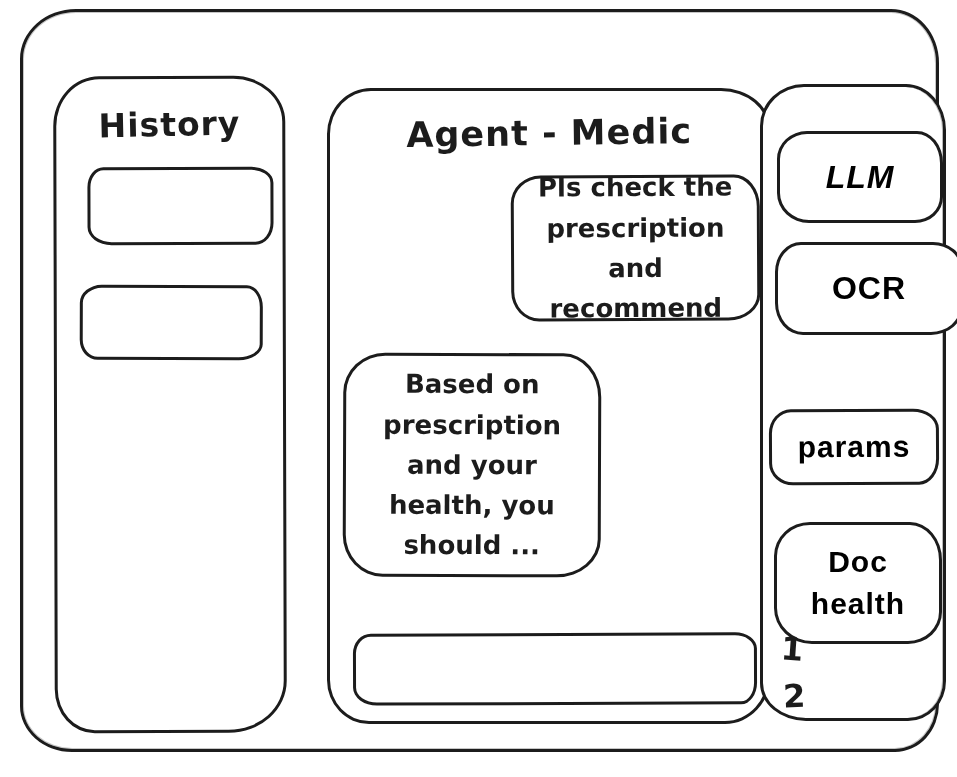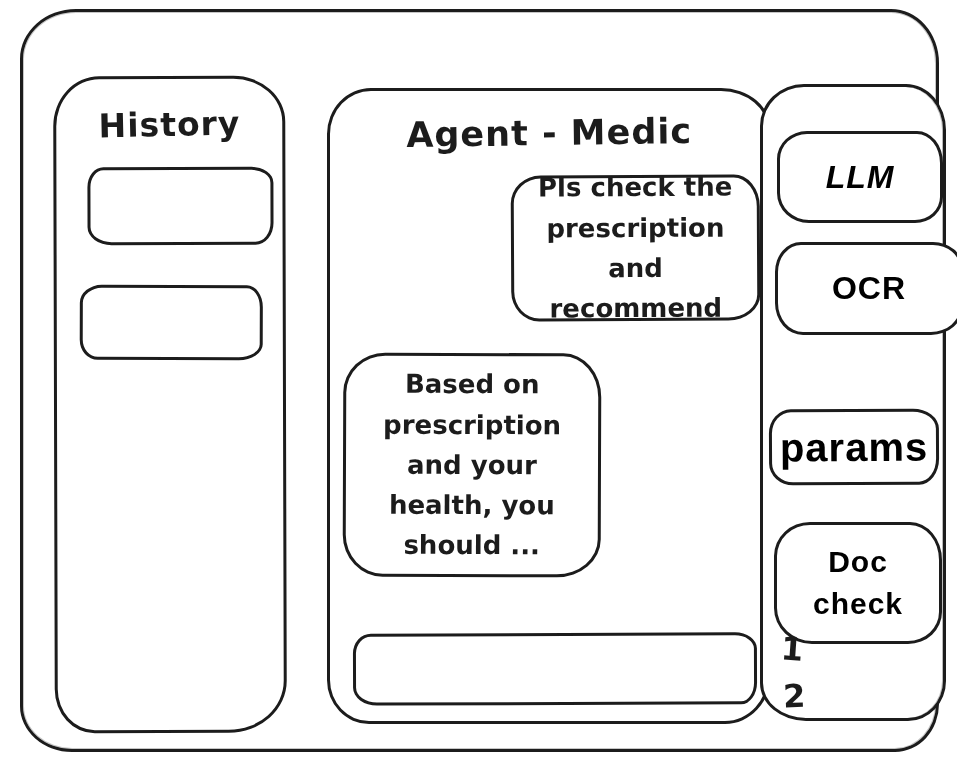--- a/index.html
+++ b/index.html
@@ -128,21 +128,21 @@
     border-radius: 30px 26px 28px 32px / 28px 32px 26px 30px;
     font-style: italic;
   }
   .tool-ocr {
     left: 12px; top: 155px; width: 188px; height: 93px;
     border-radius: 26px 30px 32px 28px / 30px 26px 28px 32px;
   }
   .tool-params {
     left: 6px; top: 322px; width: 170px; height: 76px;
     border-radius: 22px 26px 20px 24px / 24px 20px 26px 22px;
-    font-size: 40px;
+    font-size: 30px;
     transform: rotate(-0.3deg);
   }
   .tool-docsource {
     left: 11px; top: 435px; width: 168px; height: 122px;
     border-radius: 36px 32px 34px 38px / 34px 38px 32px 36px;
     font-size: 30px;
     padding: 0 20px;
   }
   .doc-item {
     position: absolute;
@@ -175,18 +175,18 @@
       <span>Based on prescription and your health, you should ...</span>
     </div>
 
     <input class="composer" type="text" value="" style="">
   </div>
 
   <div class="sketch tools-panel">
     <button class="tool-button tool-llm">LLM</button>
     <button class="tool-button tool-ocr">OCR</button>
     <button class="tool-button tool-params">params</button>
-    <button class="tool-button tool-docsource">Doc check</button>
+    <button class="tool-button tool-docsource">Doc health</button>
     <span class="doc-item doc-item-1">1</span>
     <span class="doc-item doc-item-2">2</span>
   </div>
 
 </div>
 
 </body></html>

